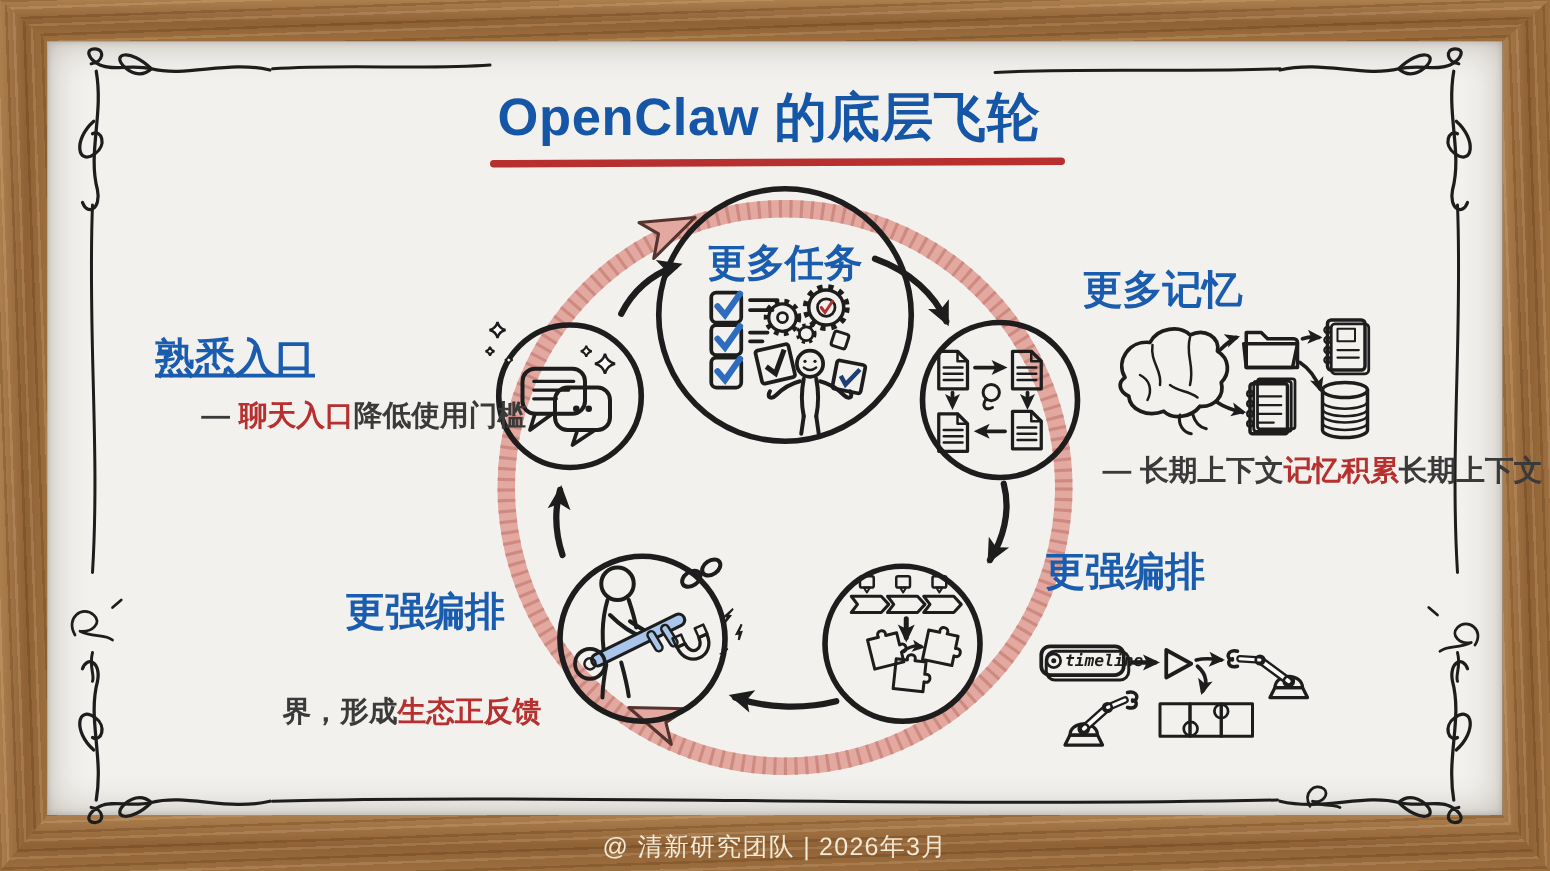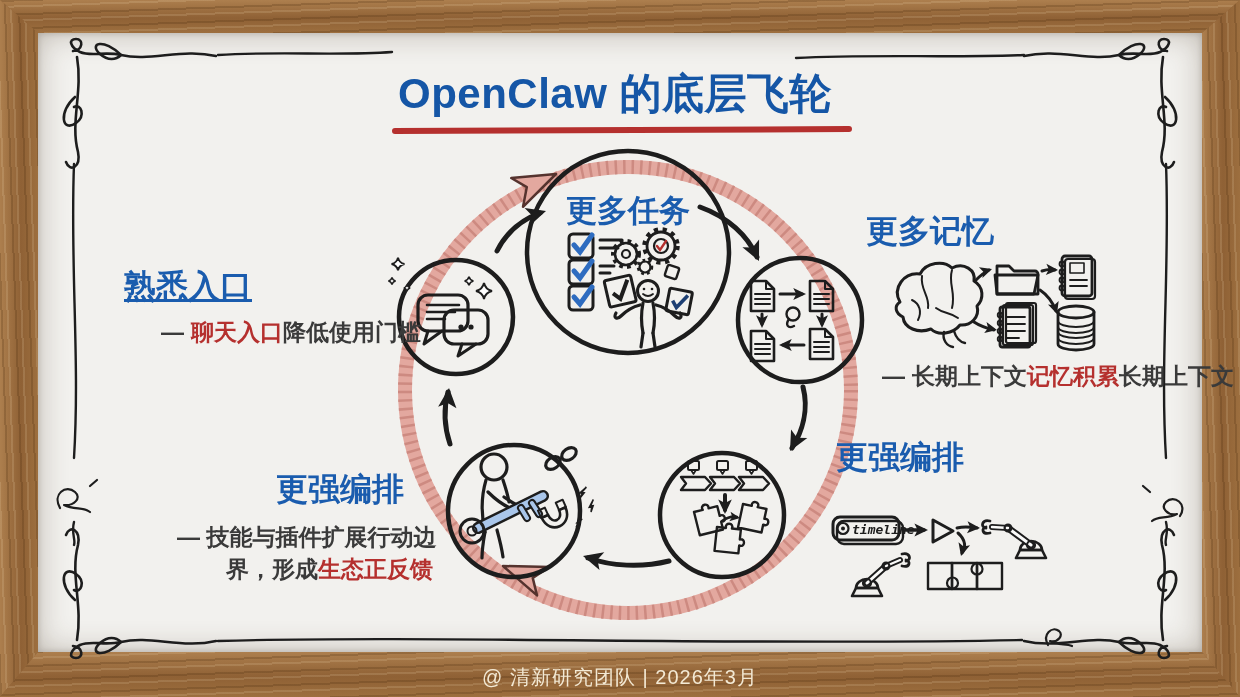--- a/index.html
+++ b/index.html
@@ -384,21 +384,20 @@
   <div class="txt note" style="left:131px;top:317px;">
     <span class="dash">—</span><span class="hl">聊天入口</span><span>降低使用门槛</span>
   </div>
 
   <div class="txt heading" style="left:866px;top:210px;">更多记忆</div>
   <div class="txt note" style="left:852px;top:361px;">
     <span class="dash">—</span><span>长期上下文</span><span class="hl">记忆积累</span><span>长期上下文</span>
   </div>
 
   <div class="txt heading" style="left:276px;top:468px;">更强编排</div>
-  <div class="txt note" style="left:147px;top:522px;">— 技能与插件扩展行动边</div>
   <div class="txt note" style="left:196px;top:554px;">
     <span>界，形成</span><span class="hl">生态正反馈</span>
   </div>
 
   <div class="txt heading" style="left:836px;top:436px;">更强编排</div>
   <div class="txt tl-label" style="left:852px;top:522px;width:46px;text-align:center;">timeline</div>
 
   <div class="txt footer">@ 清新研究团队 | 2026年3月</div>
 </div>
 

